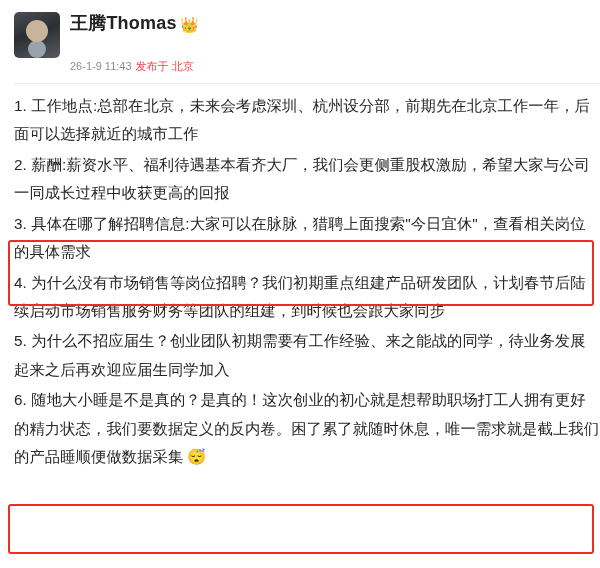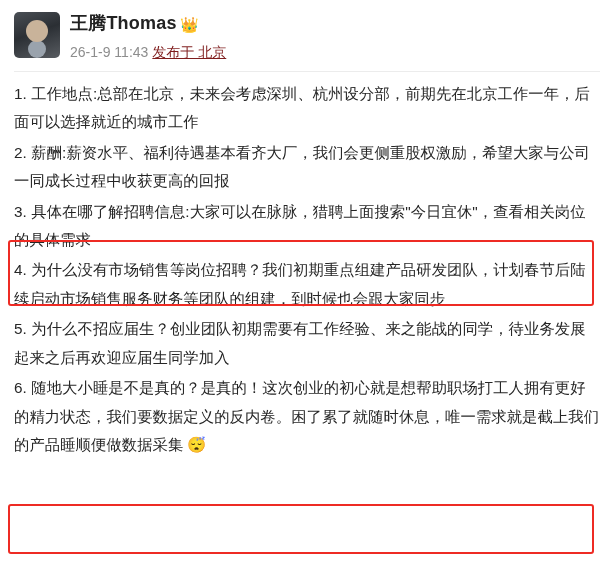--- a/index.html
+++ b/index.html
@@ -65,31 +65,30 @@
     color: #222222;
     letter-spacing: 0.2px;
   }
   .badge-icon {
     font-size: 15px;
     line-height: 1;
     display: inline-block;
     transform: translateY(1px);
   }
   .meta-row {
-    margin-top: 8px;
-    font-size: 14px;
+    margin-top: 24px;
+    font-size: 11px;
     color: #8d8d8d;
     line-height: 1.3;
     display: flex;
     flex-wrap: wrap;
     gap: 4px;
   }
   .meta-loc, .meta-device {
-    color: #7f1d1d;
-    text-decoration: underline;
+    color: #ef4444;
   }
   .divider {
     height: 1px;
     background: #ececec;
     margin: 4px 0 8px 0;
   }
   .body {
     font-size: 15.3px;
     line-height: 1.86;
     color: #262626;

